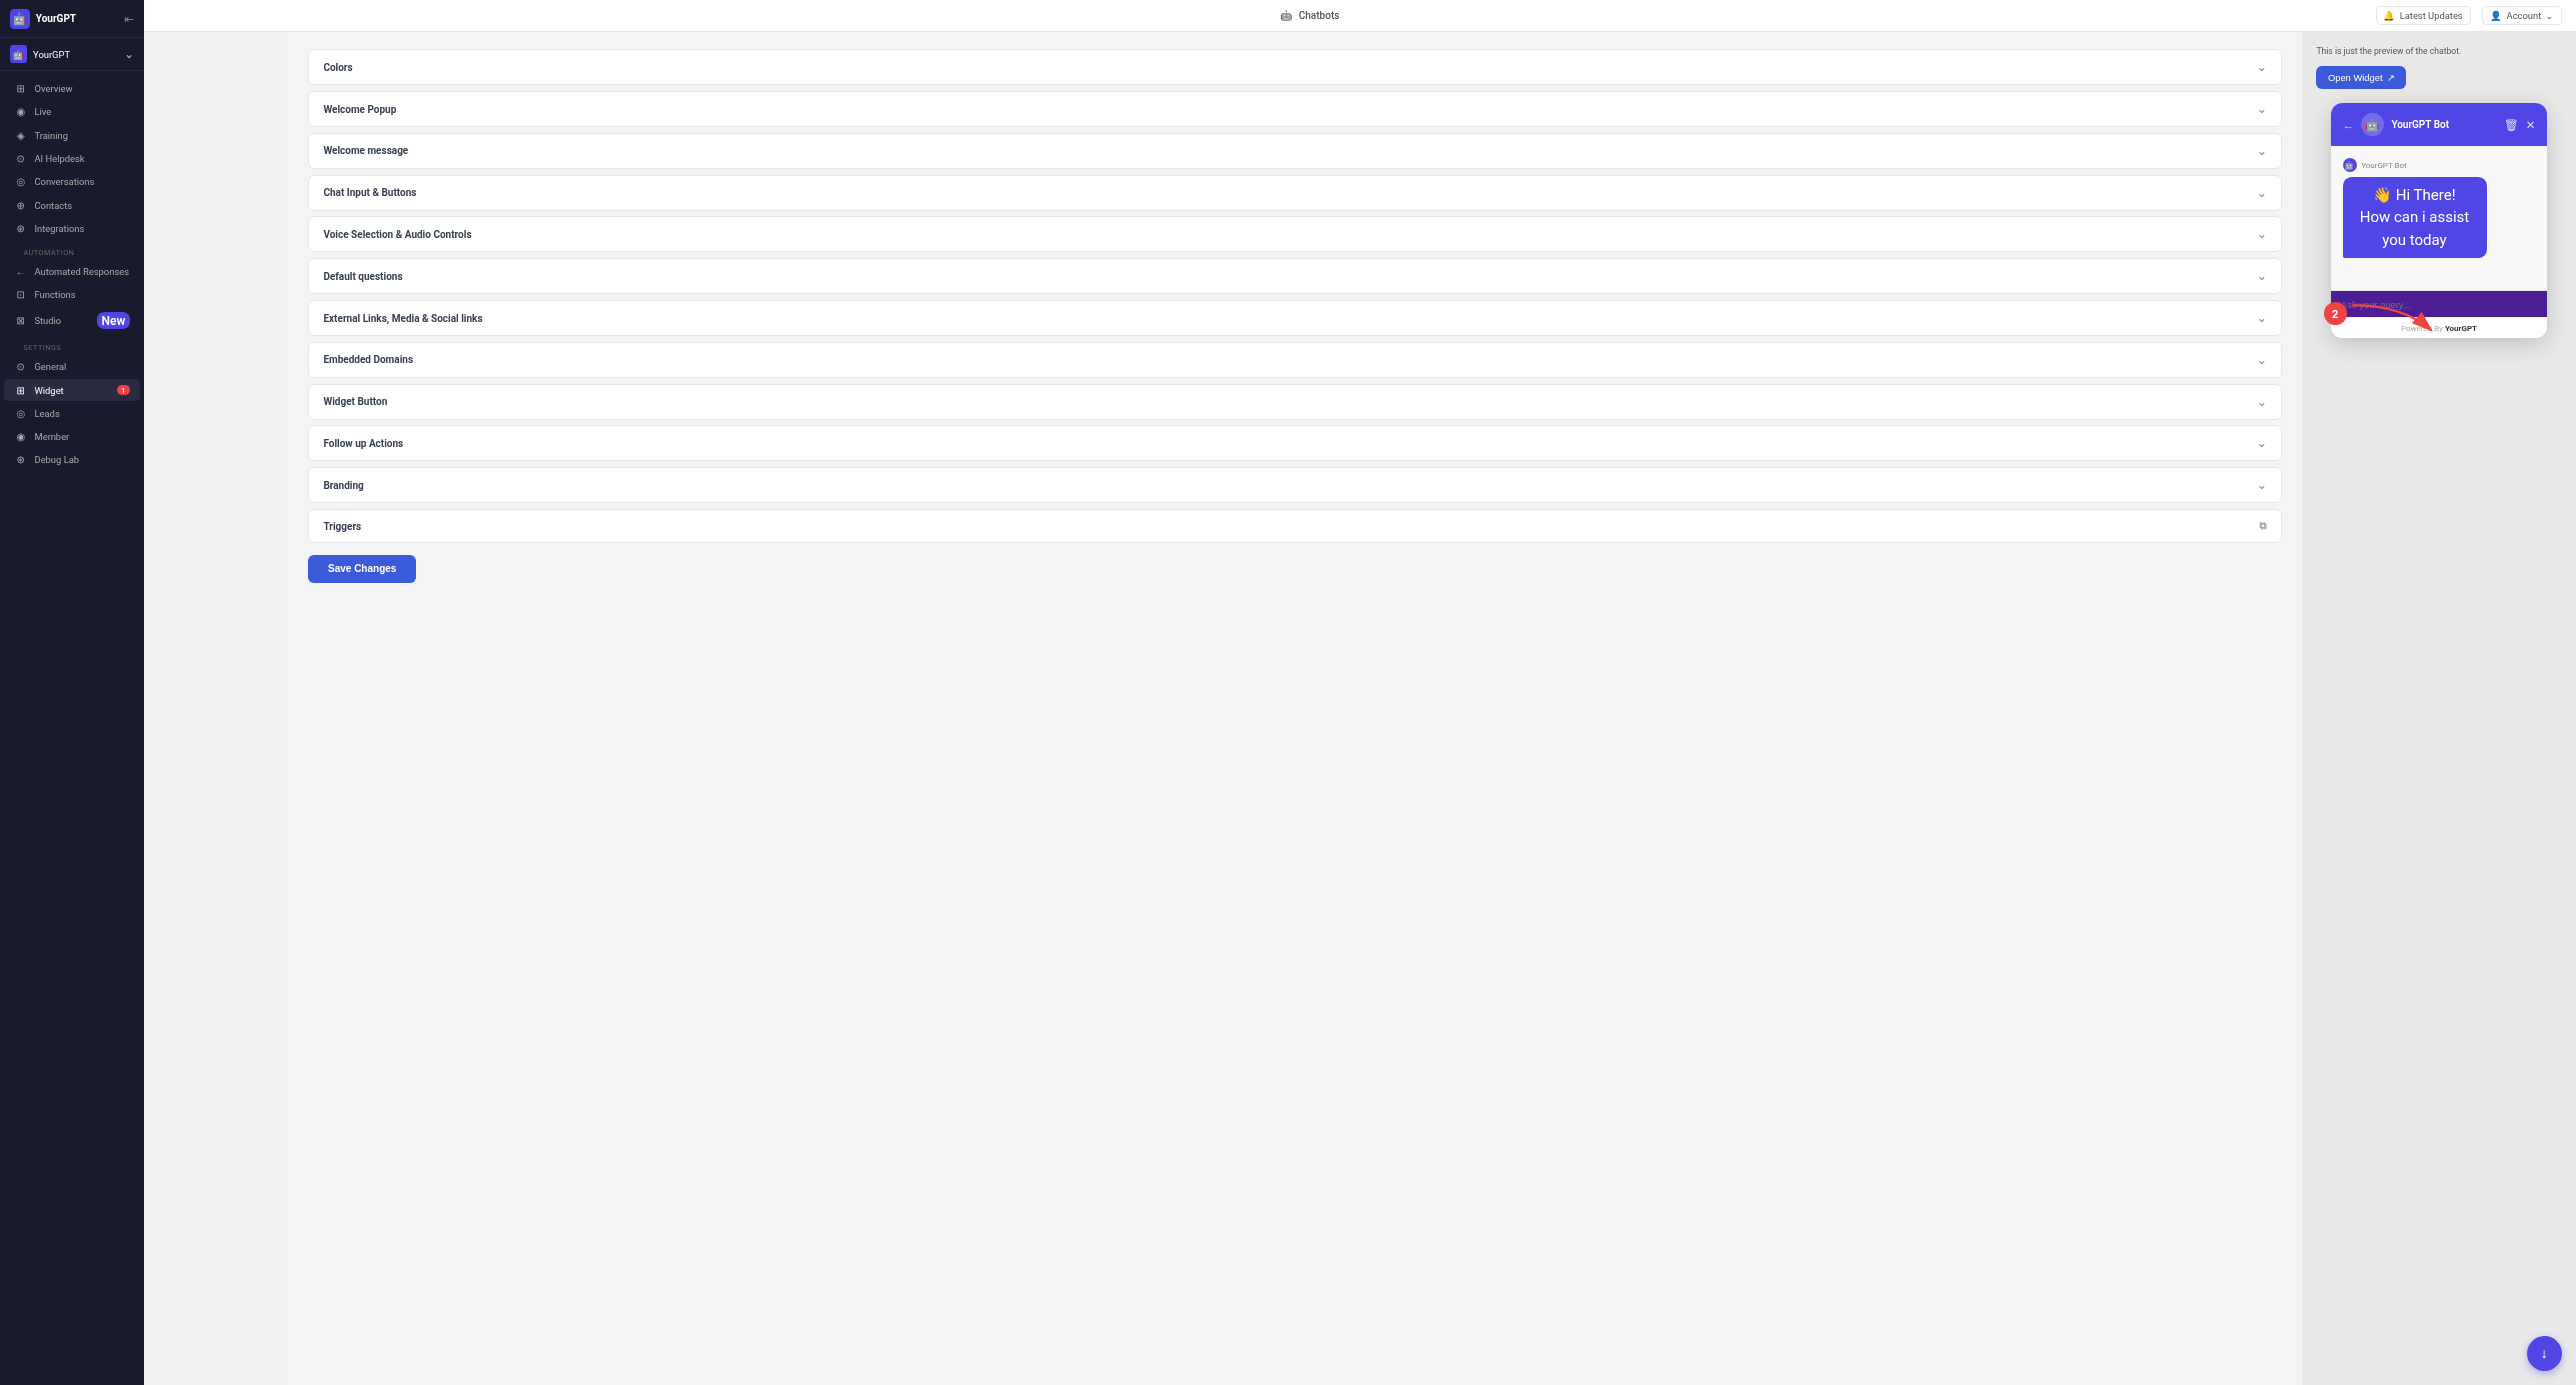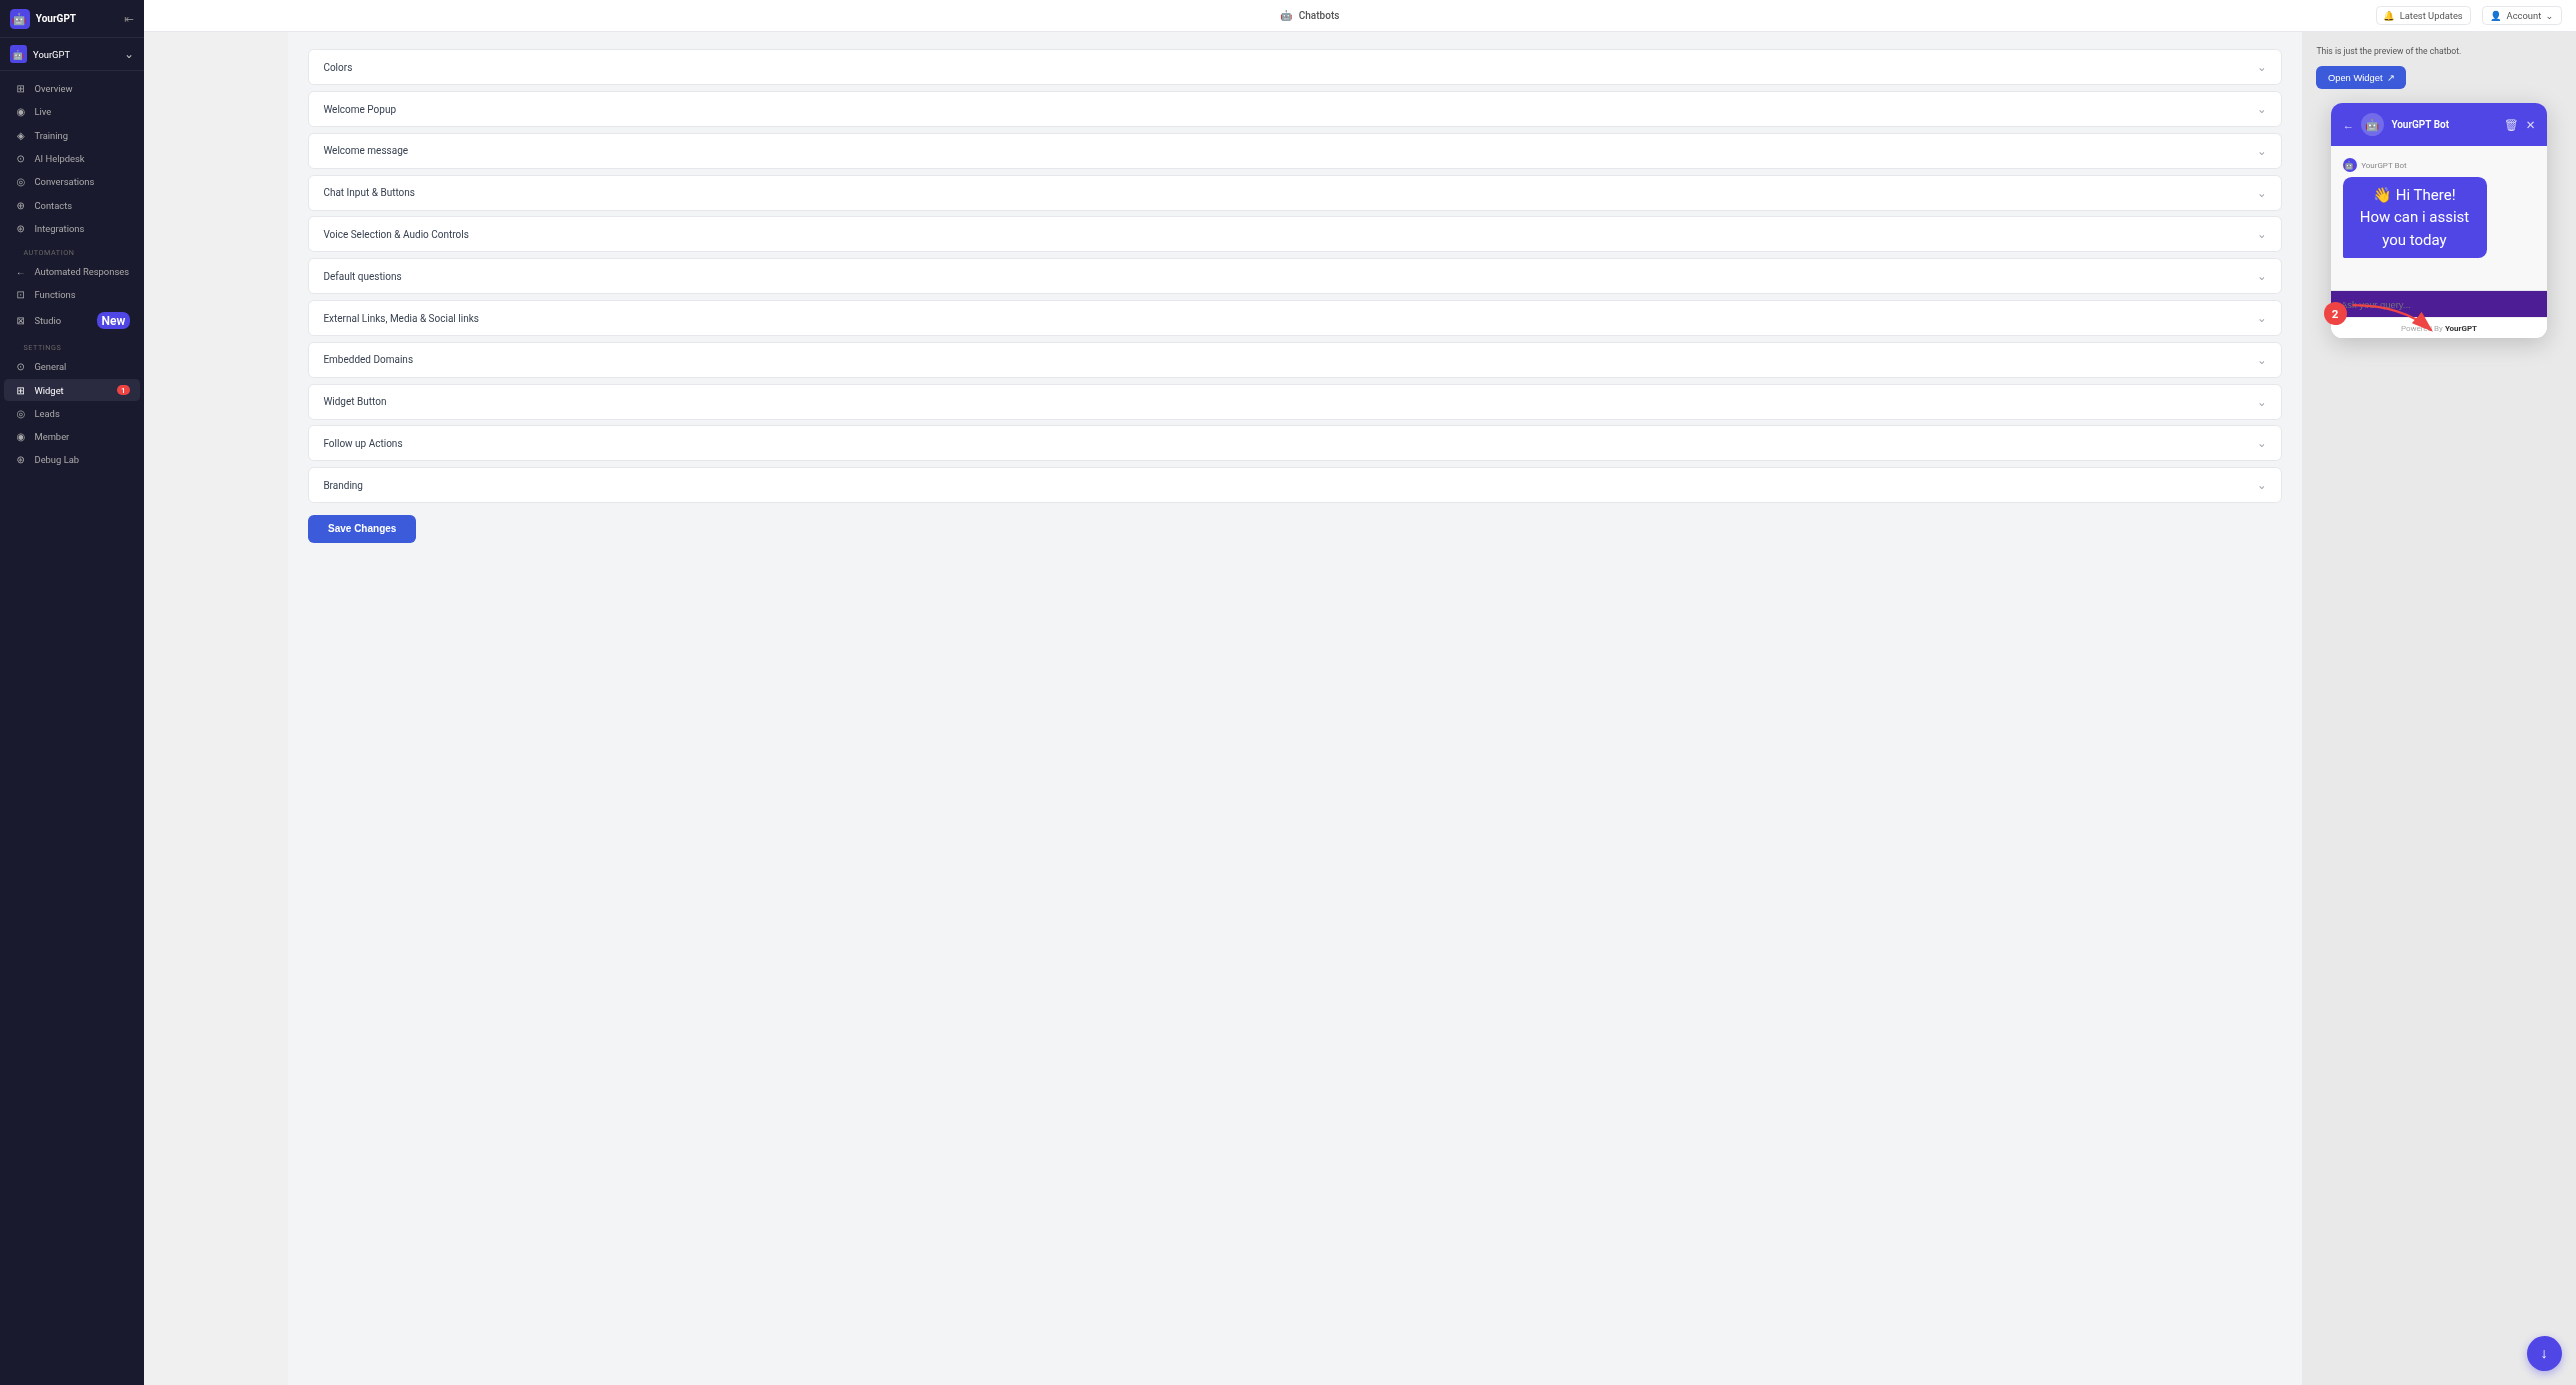--- a/index.html
+++ b/index.html
@@ -184,21 +184,21 @@
       margin-bottom: 5.8px;
       border: 0.7px solid #e5e7eb;
     }
     .accordion-header {
       display: flex;
       align-items: center;
       justify-content: space-between;
       padding: 10px 14.4px;
       cursor: pointer;
       font-size: 10px;
-      font-weight: 400;
+      font-weight: 700;
       color: #374151;
     }
     .accordion-chevron { color: #9ca3af; font-size: 11.5px; }
     .accordion-external { color: #9ca3af; font-size: 10px; }
 
     
     .accordion-item.triggers-item {
       background: #fff;
       border: 1.4px solid #e5e7eb;
     }
@@ -581,20 +581,26 @@
       </div>
     </div>
 
     <div class="accordion-item">
       <div class="accordion-header">
         <span>Branding</span>
         <span class="accordion-chevron">⌄</span>
       </div>
     </div>
 
+    <div class="accordion-item triggers-item">
+      <div class="accordion-header">
+        <span>Triggers</span>
+        <span class="accordion-external">⧉</span>
+      </div>
+    </div>
 
     <div class="save-btn-wrap">
       <button class="save-btn">Save Changes</button>
     </div>
   </div>
 
   <div class="preview-panel">
     <p class="preview-notice">This is just the preview of the chatbot.</p>
     <button class="open-widget-btn">
       <span>Open Widget</span>

